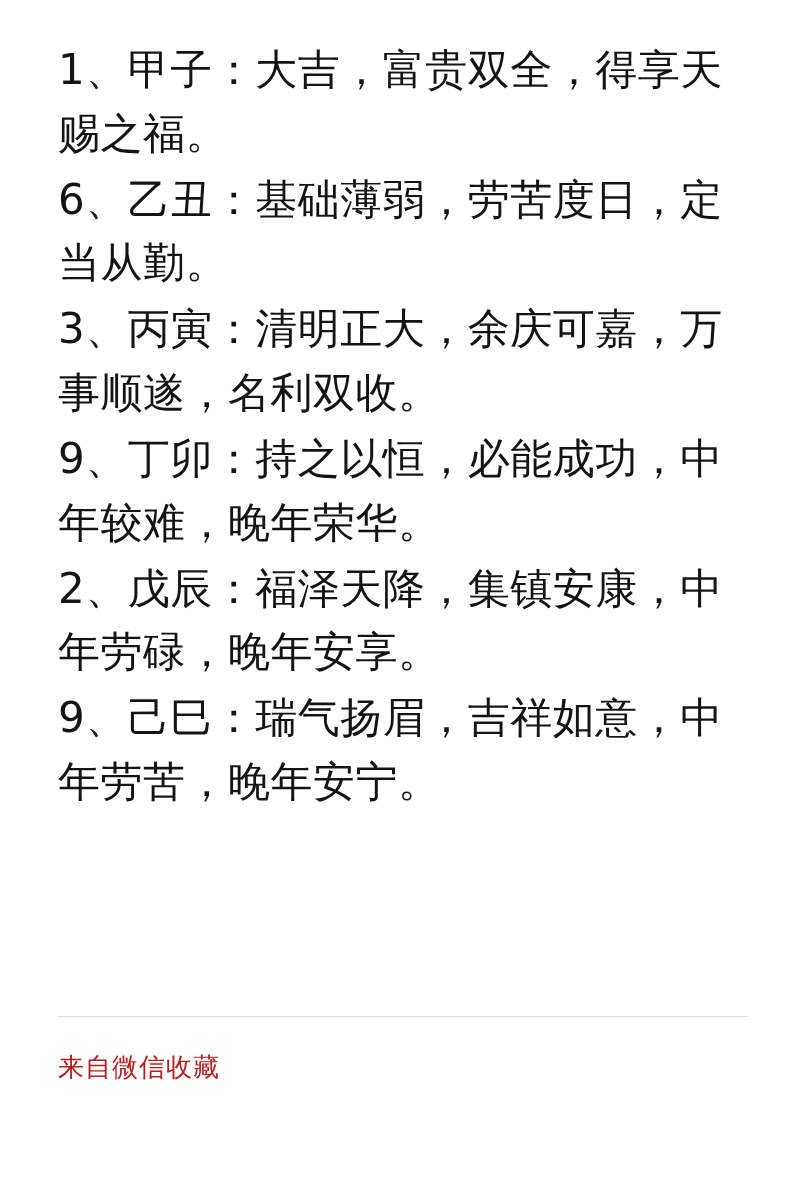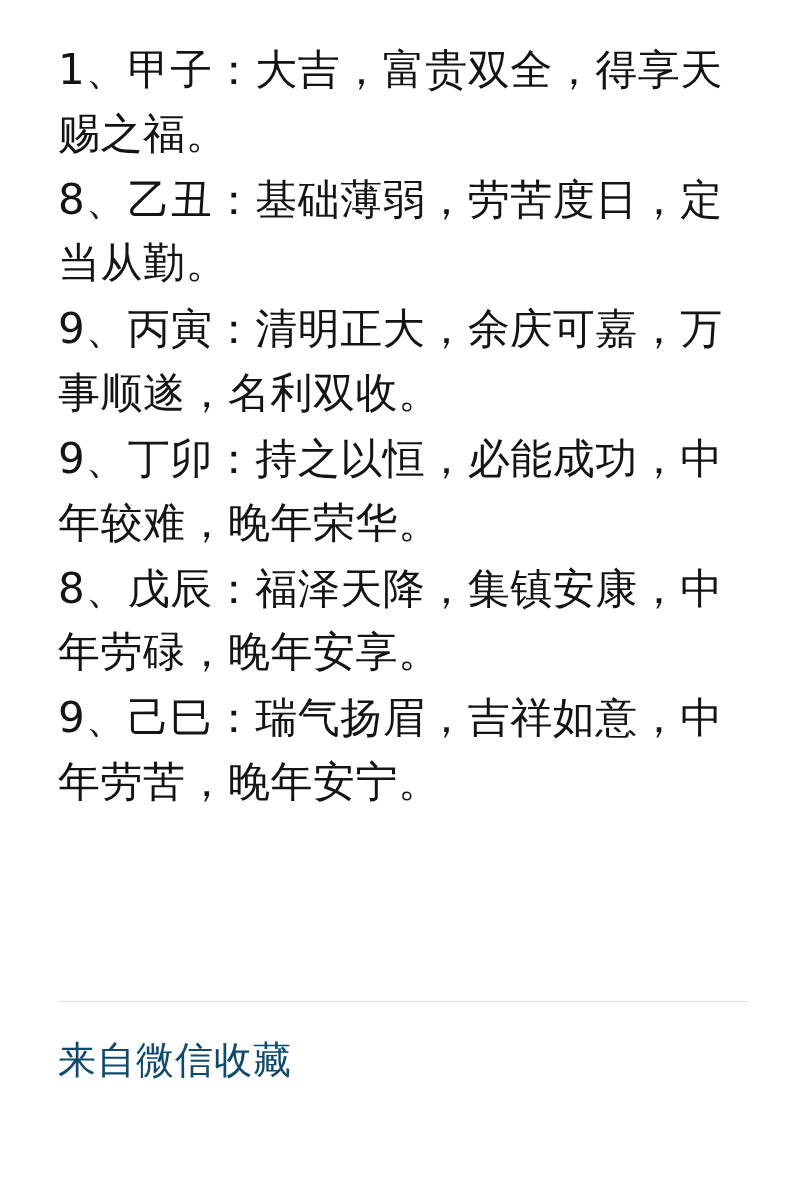--- a/index.html
+++ b/index.html
@@ -43,37 +43,37 @@
     flex: 0 0 auto;
     padding: 0 0 96px 0;
   }
   .divider {
     height: 1px;
     background: #e0e0e0;
     width: 100%;
     margin: 0 0 34px 0;
   }
   .footer-text {
-    font-size: 38px;
-    color: #0c4a6e;
+    font-size: 26px;
+    color: #b91c1c;
     letter-spacing: 1px;
     line-height: 1.3;
   }
 </style>
 </head>
 <body>
 
 <div class="page">
 
   <div class="content">
     <p class="entry">1、甲子：大吉，富贵双全，得享天赐之福。</p>
-    <p class="entry">8、乙丑：基础薄弱，劳苦度日，定当从勤。</p>
-    <p class="entry">9、丙寅：清明正大，余庆可嘉，万事顺遂，名利双收。</p>
+    <p class="entry">6、乙丑：基础薄弱，劳苦度日，定当从勤。</p>
+    <p class="entry">3、丙寅：清明正大，余庆可嘉，万事顺遂，名利双收。</p>
     <p class="entry">9、丁卯：持之以恒，必能成功，中年较难，晚年荣华。</p>
-    <p class="entry">8、戊辰：福泽天降，集镇安康，中年劳碌，晚年安享。</p>
+    <p class="entry">2、戊辰：福泽天降，集镇安康，中年劳碌，晚年安享。</p>
     <p class="entry">9、己巳：瑞气扬眉，吉祥如意，中年劳苦，晚年安宁。</p>
   </div>
 
   <div class="spacer"></div>
 
   <div class="footer">
     <div class="divider"></div>
     <div class="footer-text">来自微信收藏</div>
   </div>
 

